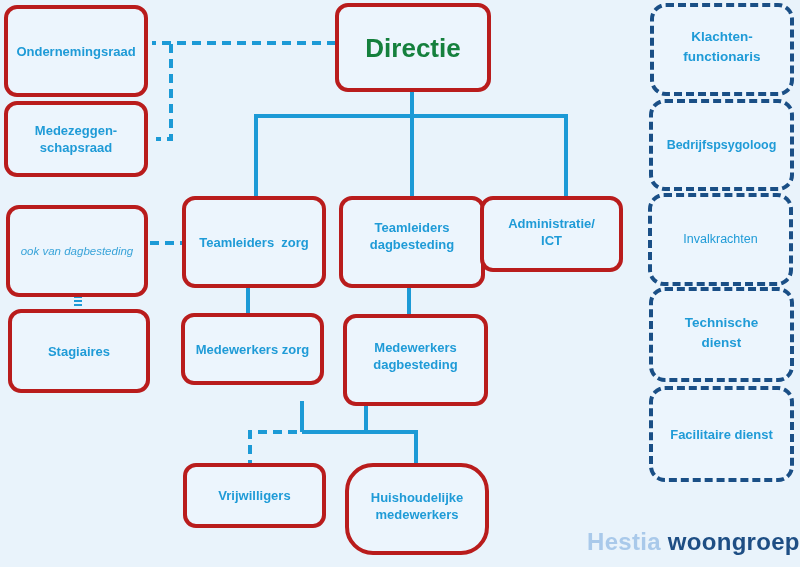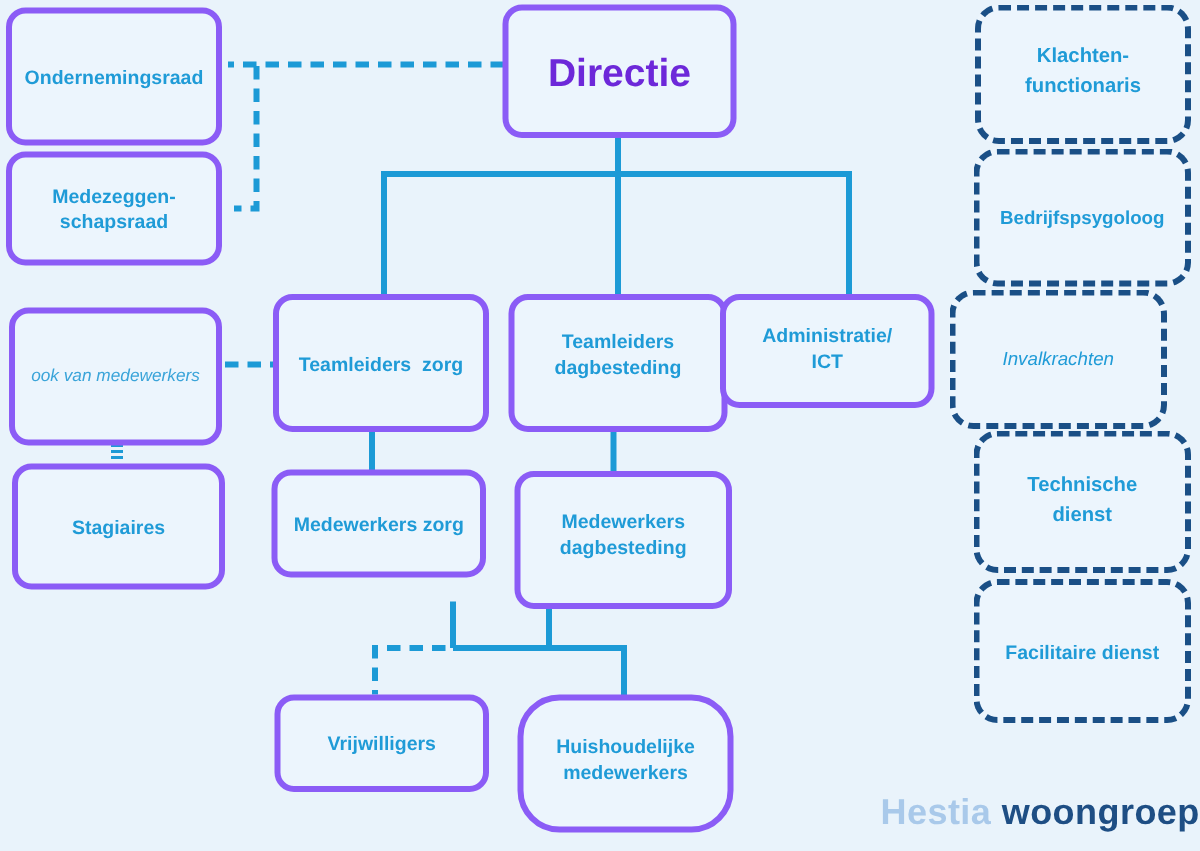--- a/index.html
+++ b/index.html
@@ -1,20 +1,20 @@
 <!DOCTYPE html>
 <html><head>
 <meta charset="utf-8">
 <style>
   html,body{margin:0;padding:0;}
   body{width:800px;height:567px;background:#e9f3fb;position:relative;overflow:hidden;font-family:"Liberation Sans",sans-serif;}
-  .box{position:absolute;box-sizing:border-box;border:4px solid #8b5cf6;border-radius:13px;background:#ecf5fd;display:flex;flex-direction:column;align-items:center;justify-content:center;text-align:center;color:#1f9bd7;font-weight:bold;font-size:13px;line-height:17px;}
+  .box{position:absolute;box-sizing:border-box;border:4px solid #b91c1c;border-radius:13px;background:#ecf5fd;display:flex;flex-direction:column;align-items:center;justify-content:center;text-align:center;color:#1f9bd7;font-weight:bold;font-size:13px;line-height:17px;}
   .box.dashed{border:4px dashed #1a4f86;border-radius:16px;}
   .box .sub{font-weight:normal;font-style:italic;font-size:11.5px;color:#3aa4d9;}
-  .title{font-size:26px;line-height:30px;color:#6d28d9;}
+  .title{font-size:26px;line-height:30px;color:#15803d;}
   svg.lines{position:absolute;left:0;top:0;}
   .logo{position:absolute;left:587px;top:528px;font-family:Liberation Sans, sans-serif;font-size:24px;font-weight:bold;letter-spacing:0.3px;}
   .logo .a{color:#a9c9ea;}
   .logo .b{color:#1e4e84;}
 </style>
 </head>
 <body>
 
 <svg class="lines" width="800" height="567">
 
@@ -42,21 +42,21 @@
 
 <div class="box" style="left:4px;top:5px;width:144px;height:92px;">
   <span style="white-space:pre-line">Ondernemingsraad</span>
 </div>
 <div class="box" style="left:4px;top:101px;width:144px;height:76px;">
   <span style="white-space:pre-line">Medezeggen-
 schapsraad</span>
 </div>
 
 <div class="box" style="left:6px;top:205px;width:142px;height:92px;">
-  <span class="sub">ook van medewerkers</span>
+  <span class="sub">ook van dagbesteding</span>
 </div>
 <div class="box" style="left:8px;top:309px;width:142px;height:84px;">
   <span>Stagiaires</span>
 </div>
 
 <div class="box" style="left:182px;top:196px;width:144px;height:92px;">
   <span style="white-space:pre">Teamleiders  zorg</span>
 </div>
 <div class="box" style="left:339px;top:196px;width:146px;height:92px;">
   <span style="white-space:pre-line;margin-bottom:12px;">Teamleiders
@@ -83,21 +83,21 @@
 medewerkers</span>
 </div>
 
 <div class="box dashed" style="left:650px;top:3px;width:144px;height:93px;">
   <span style="white-space:pre-line;font-size:13.5px;line-height:20px;margin-bottom:6px;">Klachten-
 functionaris</span>
 </div>
 <div class="box dashed" style="left:649px;top:99px;width:145px;height:92px;">
   <span style="font-weight:bold;font-size:12.5px;">Bedrijfspsygoloog</span>
 </div>
-<div class="box dashed" style="left:633px;top:193px;width:145px;height:93px;font-style:italic;">
+<div class="box dashed" style="left:648px;top:193px;width:145px;height:93px;">
   <span style="font-weight:normal;font-size:12.5px;">Invalkrachten</span>
 </div>
 <div class="box dashed" style="left:649px;top:287px;width:145px;height:95px;">
   <span style="white-space:pre-line;font-size:13.5px;line-height:20px;margin-bottom:4px;">Technische
 dienst</span>
 </div>
 <div class="box dashed" style="left:649px;top:386px;width:145px;height:96px;">
   <span style="font-size:13px;">Facilitaire dienst</span>
 </div>
 

